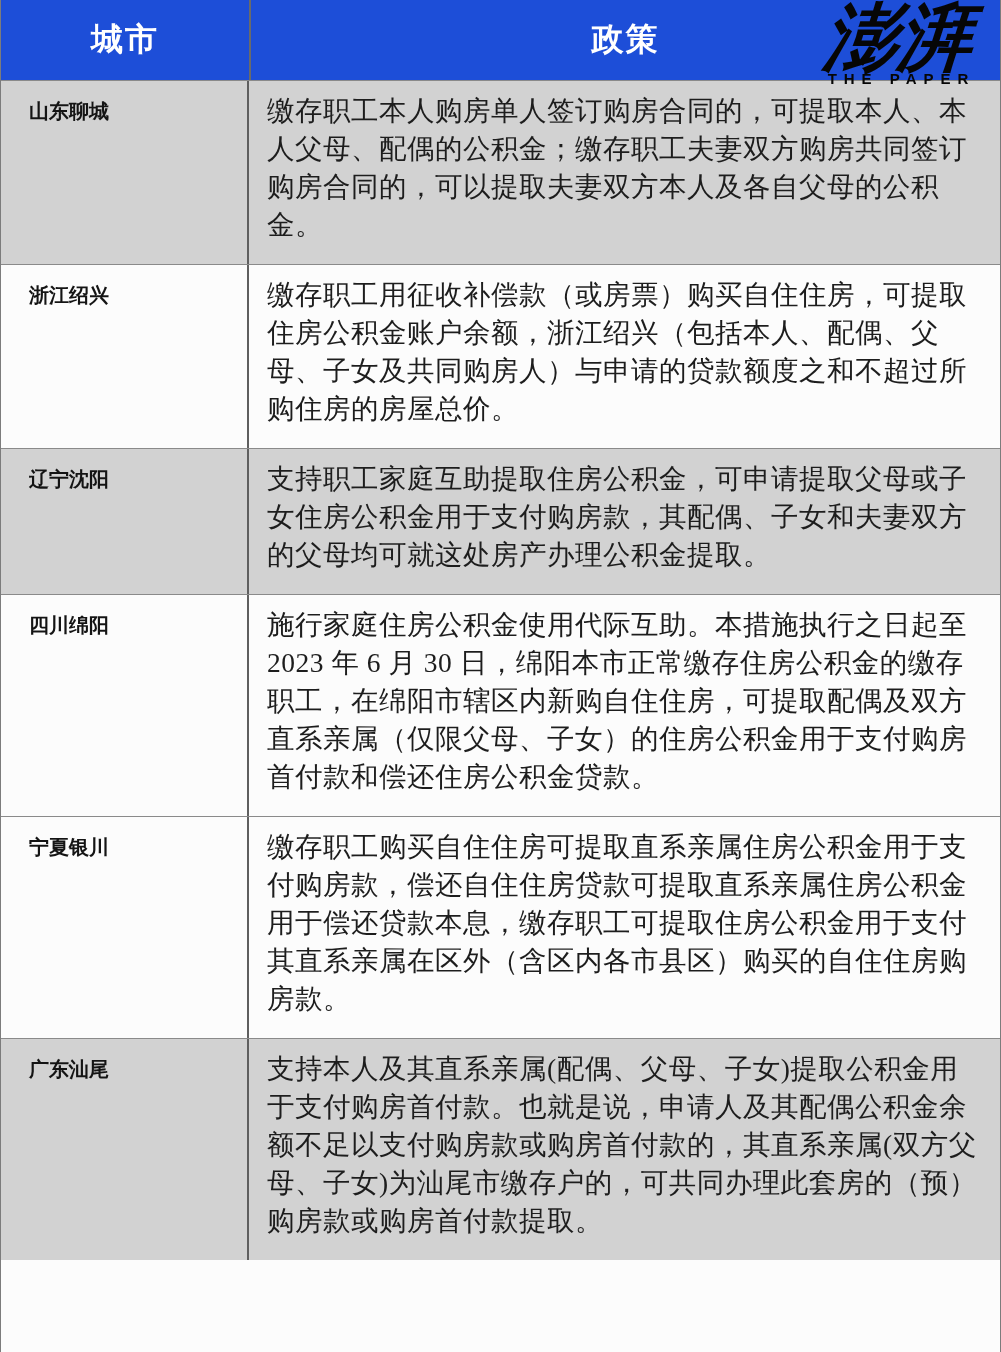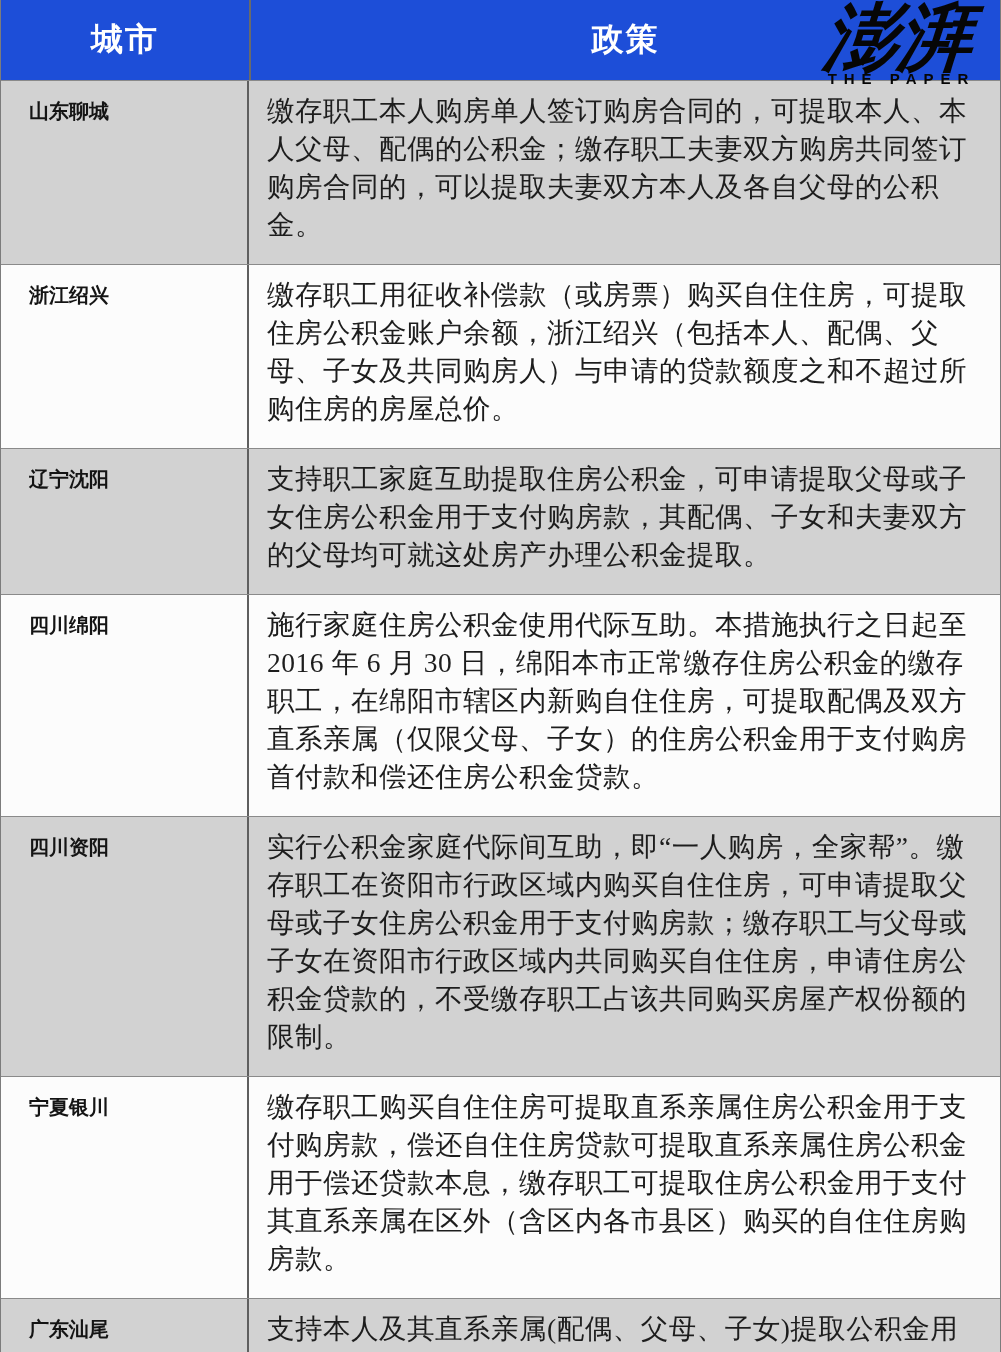--- a/index.html
+++ b/index.html
@@ -134,27 +134,23 @@
     <div class="cell-policy">缴存职工用征收补偿款（或房票）购买自住住房，可提取住房公积金账户余额，浙江绍兴（包括本人、配偶、父母、子女及共同购房人）与申请的贷款额度之和不超过所购住房的房屋总价。</div>
   </div>
 
   <div class="row gray" style="min-height:125px">
     <div class="cell-city">辽宁沈阳</div>
     <div class="cell-policy">支持职工家庭互助提取住房公积金，可申请提取父母或子女住房公积金用于支付购房款，其配偶、子女和夫妻双方的父母均可就这处房产办理公积金提取。</div>
   </div>
 
   <div class="row white" style="min-height:177px">
     <div class="cell-city">四川绵阳</div>
-    <div class="cell-policy">施行家庭住房公积金使用代际互助。本措施执行之日起至 2016 年 6 月 30 日，绵阳本市正常缴存住房公积金的缴存职工，在绵阳市辖区内新购自住住房，可提取配偶及双方直系亲属（仅限父母、子女）的住房公积金用于支付购房首付款和偿还住房公积金贷款。</div>
+    <div class="cell-policy">施行家庭住房公积金使用代际互助。本措施执行之日起至 2023 年 6 月 30 日，绵阳本市正常缴存住房公积金的缴存职工，在绵阳市辖区内新购自住住房，可提取配偶及双方直系亲属（仅限父母、子女）的住房公积金用于支付购房首付款和偿还住房公积金贷款。</div>
   </div>
 
-  <div class="row gray" style="min-height:213px">
-    <div class="cell-city">四川资阳</div>
-    <div class="cell-policy">实行公积金家庭代际间互助，即“一人购房，全家帮”。缴存职工在资阳市行政区域内购买自住住房，可申请提取父母或子女住房公积金用于支付购房款；缴存职工与父母或子女在资阳市行政区域内共同购买自住住房，申请住房公积金贷款的，不受缴存职工占该共同购买房屋产权份额的限制。</div>
-  </div>
 
   <div class="row white" style="min-height:177px">
     <div class="cell-city">宁夏银川</div>
     <div class="cell-policy">缴存职工购买自住住房可提取直系亲属住房公积金用于支付购房款，偿还自住住房贷款可提取直系亲属住房公积金用于偿还贷款本息，缴存职工可提取住房公积金用于支付其直系亲属在区外（含区内各市县区）购买的自住住房购房款。</div>
   </div>
 
   <div class="row gray" style="min-height:171px">
     <div class="cell-city">广东汕尾</div>
     <div class="cell-policy">支持本人及其直系亲属(配偶、父母、子女)提取公积金用于支付购房首付款。也就是说，申请人及其配偶公积金余额不足以支付购房款或购房首付款的，其直系亲属(双方父母、子女)为汕尾市缴存户的，可共同办理此套房的（预）购房款或购房首付款提取。</div>
   </div>

